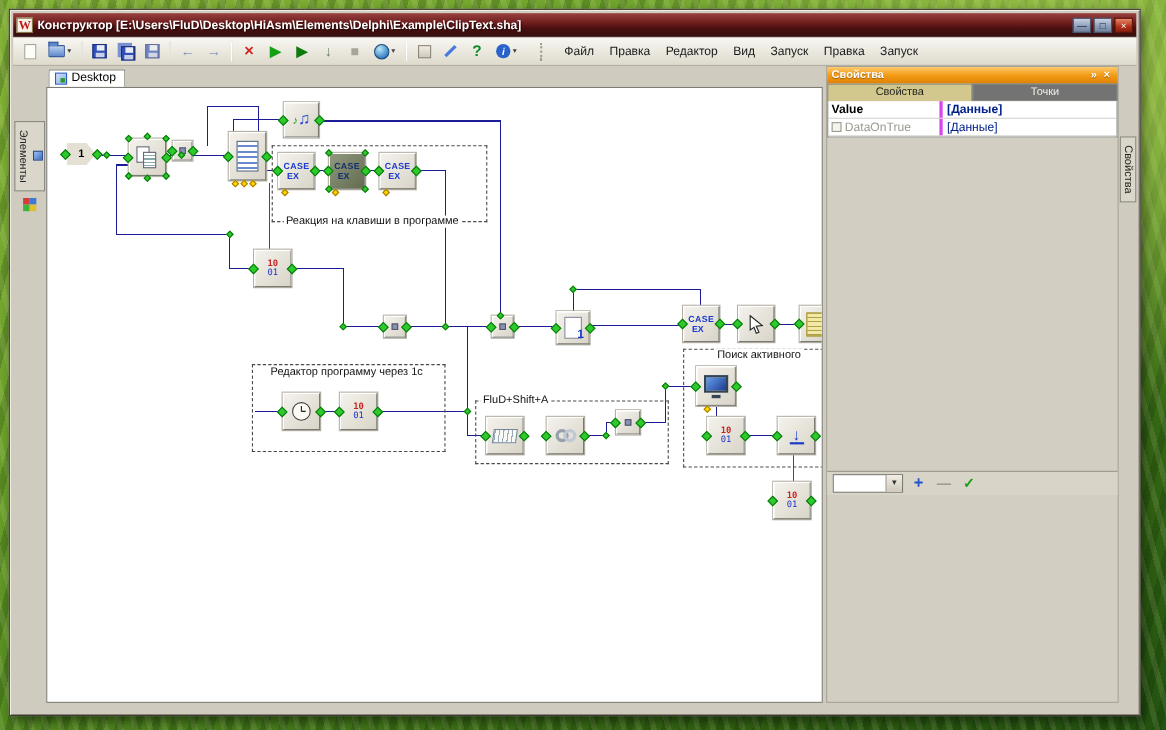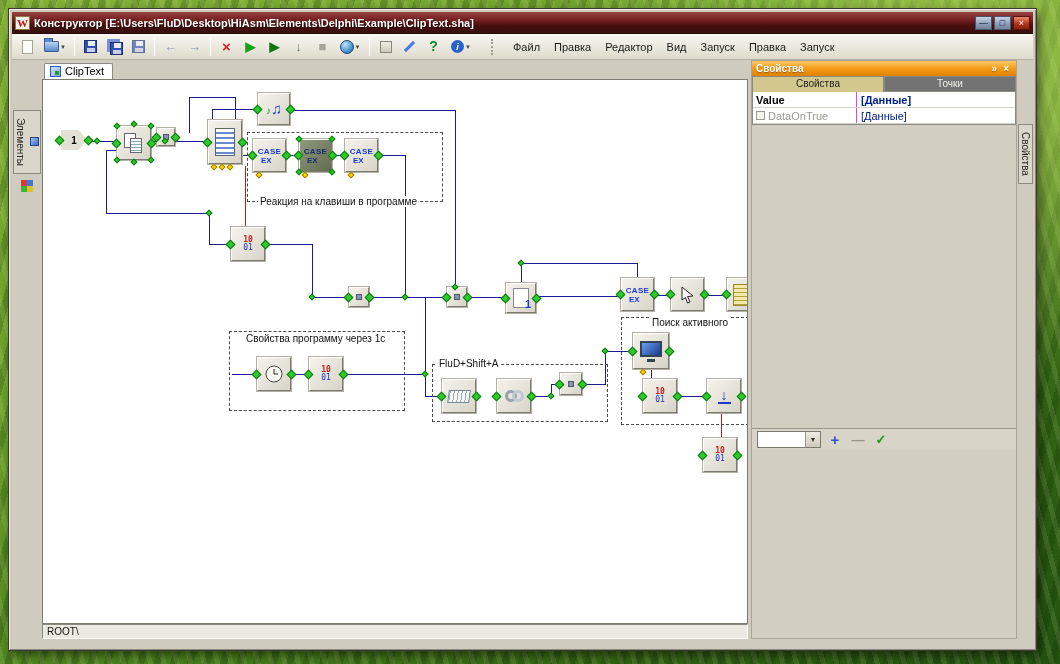--- a/index.html
+++ b/index.html
@@ -120,21 +120,21 @@
   .rpanel{width:266px;display:flex;flex-direction:column;background:#d2cec2;margin-left:3px;border:1px solid #a8a498;}
   .rp-header{height:15px;display:flex;align-items:center;background:linear-gradient(#ffc96a,#f29b14 50%,#e08206);
     color:#fff;font-size:10px;font-weight:bold;padding:0 4px;text-shadow:0 1px 1px rgba(0,0,0,.35);}
   .rp-header .sp{flex:1;}
   .rp-hbtn{padding:0 3px;font-size:10px;font-weight:bold;color:#fff;}
   .rp-tabs{height:16px;display:flex;}
   .rp-tab{flex:1;text-align:center;font-size:10px;line-height:14px;border:1px solid #8a8a82;background:#737373;color:#efeee6;}
   .rp-tab.active{background:#d2c88e;color:#1c1c1c;border-bottom:none;}
   .rp-table{background:#fff;border:1px solid #8a8a82;border-top:none;}
   .rp-row{display:flex;height:16px;border-bottom:1px solid #d4d4cc;font-size:11px;align-items:center;}
-  .rp-name{width:104px;padding-left:3px;border-right:1px solid #d946ef;display:flex;align-items:center;gap:3px;height:100%;}
+  .rp-name{width:104px;padding-left:3px;border-right:3px solid #d946ef;display:flex;align-items:center;gap:3px;height:100%;}
   .rp-val{flex:1;padding-left:4px;color:#00218c;}
   .rp-row.r1 .rp-name,.rp-row.r1 .rp-val{font-weight:bold;}
   .rp-row.r2 .rp-name{color:#9a9a92;}
   .cbx{width:9px;height:9px;border:1px solid #9a9a92;background:#f4f4ee;display:inline-block;}
   .rp-body1{height:303px;}
   .rp-combo{height:22px;display:flex;align-items:center;gap:5px;padding:0 5px;border-top:1px solid #9a968c;background:#d8d4c8;}
   .combo{width:64px;height:17px;background:#fff;border:1px solid #7a7a72;display:flex;}
   .combo .cval{flex:1;}
   .combo-arrow{width:15px;background:linear-gradient(#f0ede4,#cfcabc);border-left:1px solid #9a968c;
     font-size:7px;display:flex;align-items:center;justify-content:center;color:#333;}
@@ -245,21 +245,21 @@
             <i></i>
             <i></i>
             <i></i>
           </div>
       </div>
 
       <div class="center">
         <div class="tabrow">
           <span class="doctab">
             <i class="dtab-icon"></i>
-            <span>ClipText</span>
+            <span>Desktop</span>
           </span>
         </div>
 
         <div class="canvas">
           <svg class="wires" width="711" height="547" shape-rendering="crispEdges">
             <g fill="none" stroke="#1c1c96" stroke-width="1">
               <polyline points="44,61 74,61"></polyline>
               <polyline points="108,61 114,61"></polyline>
               <polyline points="132,61 165,61"></polyline>
               <polyline points="199,75 210,75"></polyline>
@@ -289,21 +289,21 @@
             <g fill="none" stroke="#c81616" stroke-width="1">
               <polyline points="202,86 202,147"></polyline>
               <polyline points="678,334 678,358"></polyline>
             </g>
           </svg>
 
           <div class="region" style="left:204px;top:52px;width:196px;height:70px">
             <span class="rlabel" style="left:10px;bottom:-6px;background:#fff">Реакция на клавиши в программе</span>
           </div>
           <div class="region" style="left:186px;top:251px;width:176px;height:80px">
-            <span class="rlabel" style="left:14px;top:1px">Свойства программу через 1с</span>
+            <span class="rlabel" style="left:14px;top:1px">Редактор программу через 1с</span>
           </div>
           <div class="region" style="left:389px;top:284px;width:176px;height:58px">
             <span class="rlabel" style="left:4px;top:-7px;background:#fff">FluD+Shift+A</span>
           </div>
           <div class="region" style="left:578px;top:237px;width:133px;height:108px">
             <span class="rlabel" style="left:28px;top:-1px;background:#fff">Поиск активного</span>
           </div>
 
           <div class="blk arrow" style="left:18px;top:50px;width:26px;height:20px">
             <span class="arrow-shape">
@@ -433,23 +433,20 @@
           <i class="port" style="left:289px;top:92px"></i>
           <i class="port y" style="left:171px;top:87px"></i>
           <i class="port y" style="left:179px;top:87px"></i>
           <i class="port y" style="left:187px;top:87px"></i>
           <i class="port y" style="left:216px;top:95px"></i>
           <i class="port y" style="left:262px;top:95px"></i>
           <i class="port y" style="left:308px;top:95px"></i>
           <i class="port y" style="left:600px;top:292px"></i>
         </div>
 
-        <div class="statusbar">
-          <span>ROOT\</span>
-        </div>
       </div>
 
       <div class="rpanel">
         <div class="rp-header">
           <span>Свойства</span>
           <span class="sp"></span>
           <span class="rp-hbtn">»</span>
           <span class="rp-hbtn">×</span>
         </div>
         <div class="rp-tabs">

